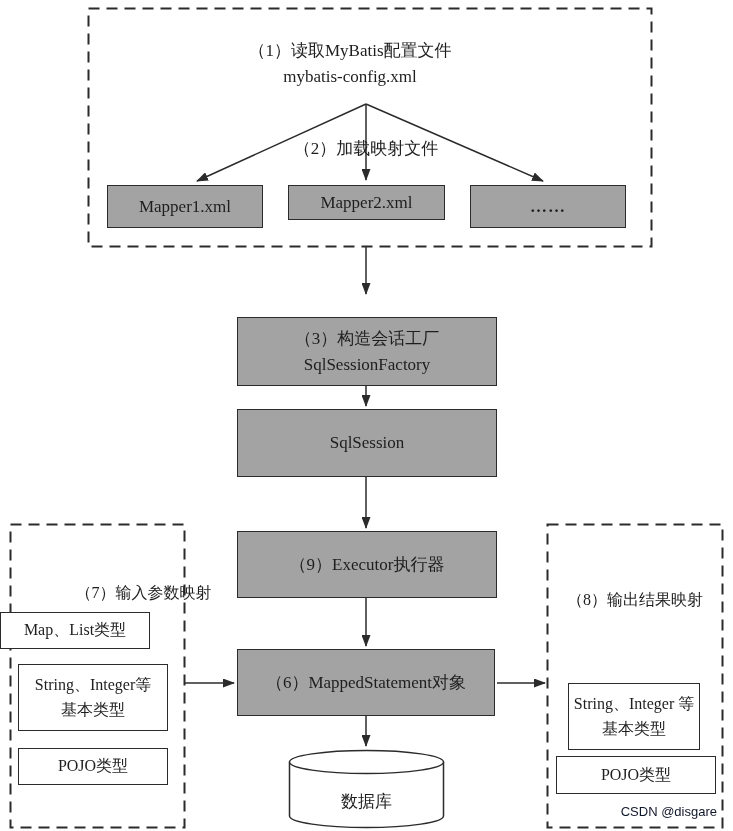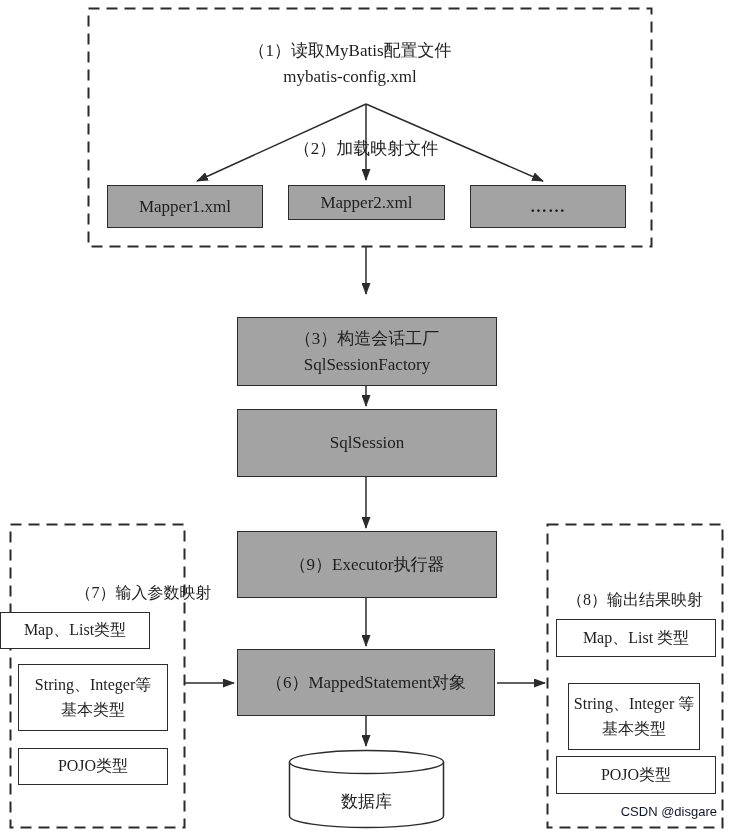--- a/index.html
+++ b/index.html
@@ -136,21 +136,20 @@
     <div>（6）MappedStatement对象</div>
   </div>
 
   <div class="side-title" style="left:10px; top:583px; width:175px;padding-left:46px;">（7）输入参数映射</div>
   <div class="side-item" style="left:0; top:612px; width:150px; height:37px;">Map、List类型</div>
   <div class="side-item" style="left:18px; top:664px; width:150px; height:67px;">String、Integer等
 基本类型</div>
   <div class="side-item" style="left:18px; top:748px; width:150px; height:37px;">POJO类型</div>
 
   <div class="side-title" style="left:547px; top:590px; width:176px;">（8）输出结果映射</div>
-  <div class="side-item" style="left:556px; top:619px; width:160px; height:38px;">Map、List 类型</div>
   <div class="side-item" style="left:568px; top:672px; width:132px; height:67px;margin-top:11px;">String、Integer 等
 基本类型</div>
   <div class="side-item" style="left:556px; top:756px; width:160px; height:38px;">POJO类型</div>
 
   <div class="db-wrap">
     <svg width="157" height="80" viewBox="0 0 157 80">
       <path d="M1.5,13 L1.5,67 A77 11.5 0 0 0 155.5,67 L155.5,13" fill="#ffffff" stroke="#2b2b2b" stroke-width="1.5"></path>
       <ellipse cx="78.5" cy="13" rx="77" ry="11.5" fill="#ffffff" stroke="#2b2b2b" stroke-width="1.5"></ellipse>
     </svg>
     <div class="db-label">数据库</div>

